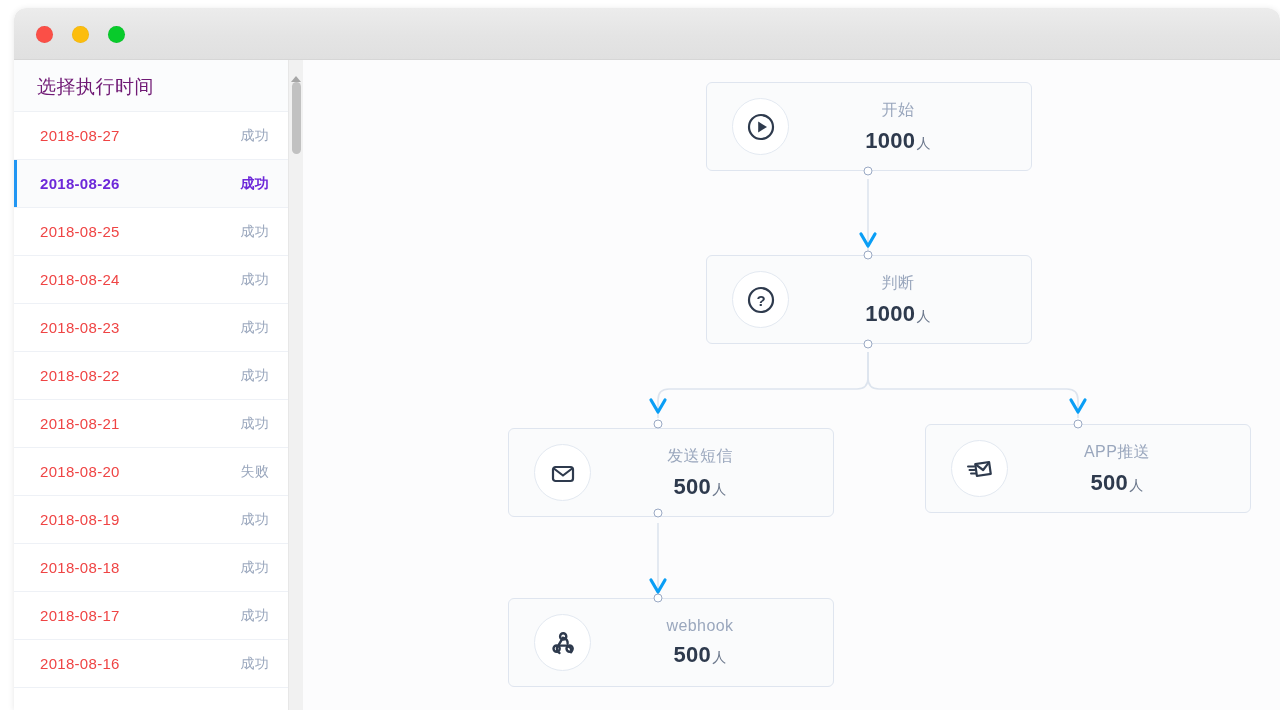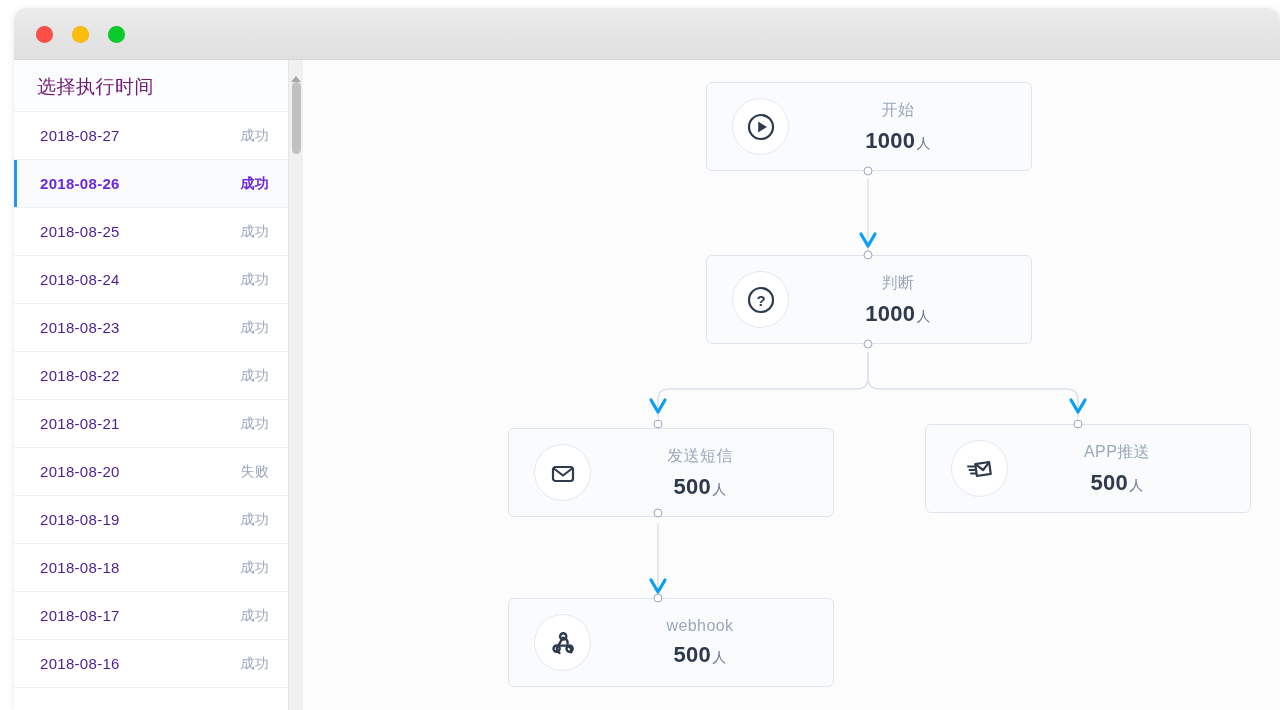--- a/index.html
+++ b/index.html
@@ -71,21 +71,21 @@
     height: 48px;
     display: flex;
     align-items: center;
     border-bottom: 1px solid #eef1f6;
     background: #ffffff;
     cursor: pointer;
   }
   .list-item .date {
     padding-left: 26px;
     font-size: 15px;
-    color: #4c1d95;
+    color: #ef4444;
     letter-spacing: .3px;
   }
   .list-item .status {
     margin-left: auto;
     padding-right: 34px;
     font-size: 14px;
     color: #9aa7bd;
     letter-spacing: .3px;
   }
   .list-item.selected { background: #fafbfc; }

